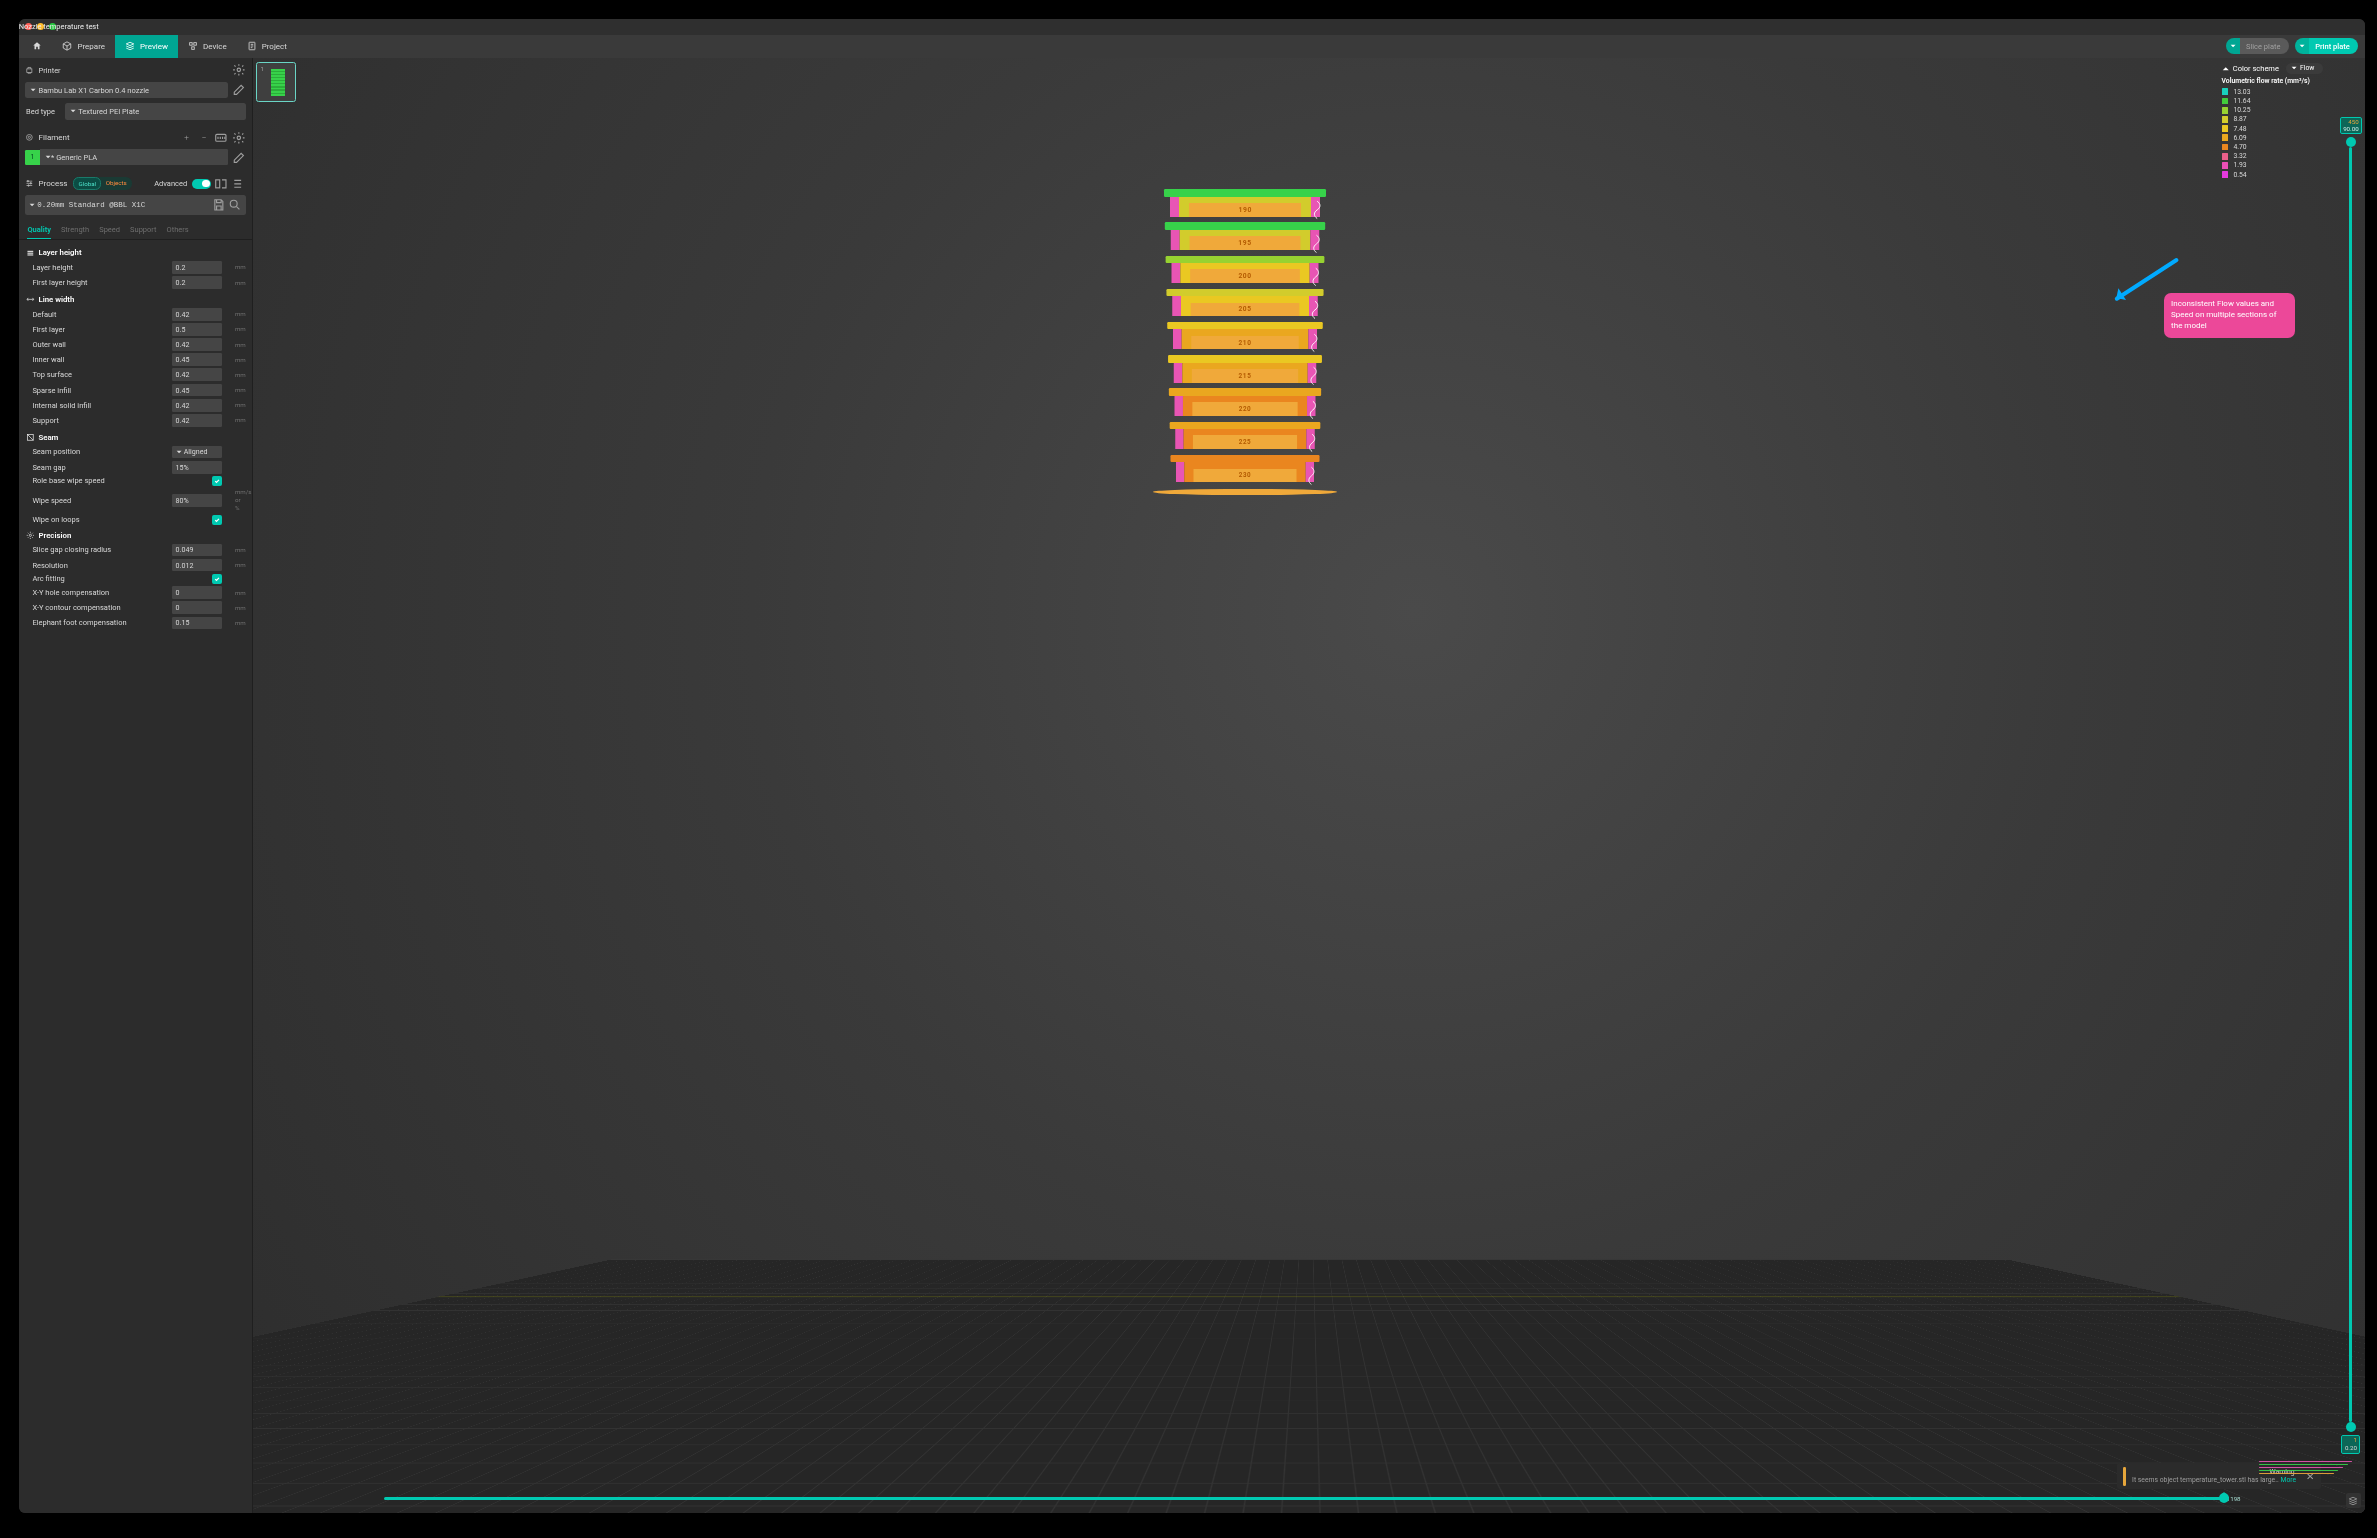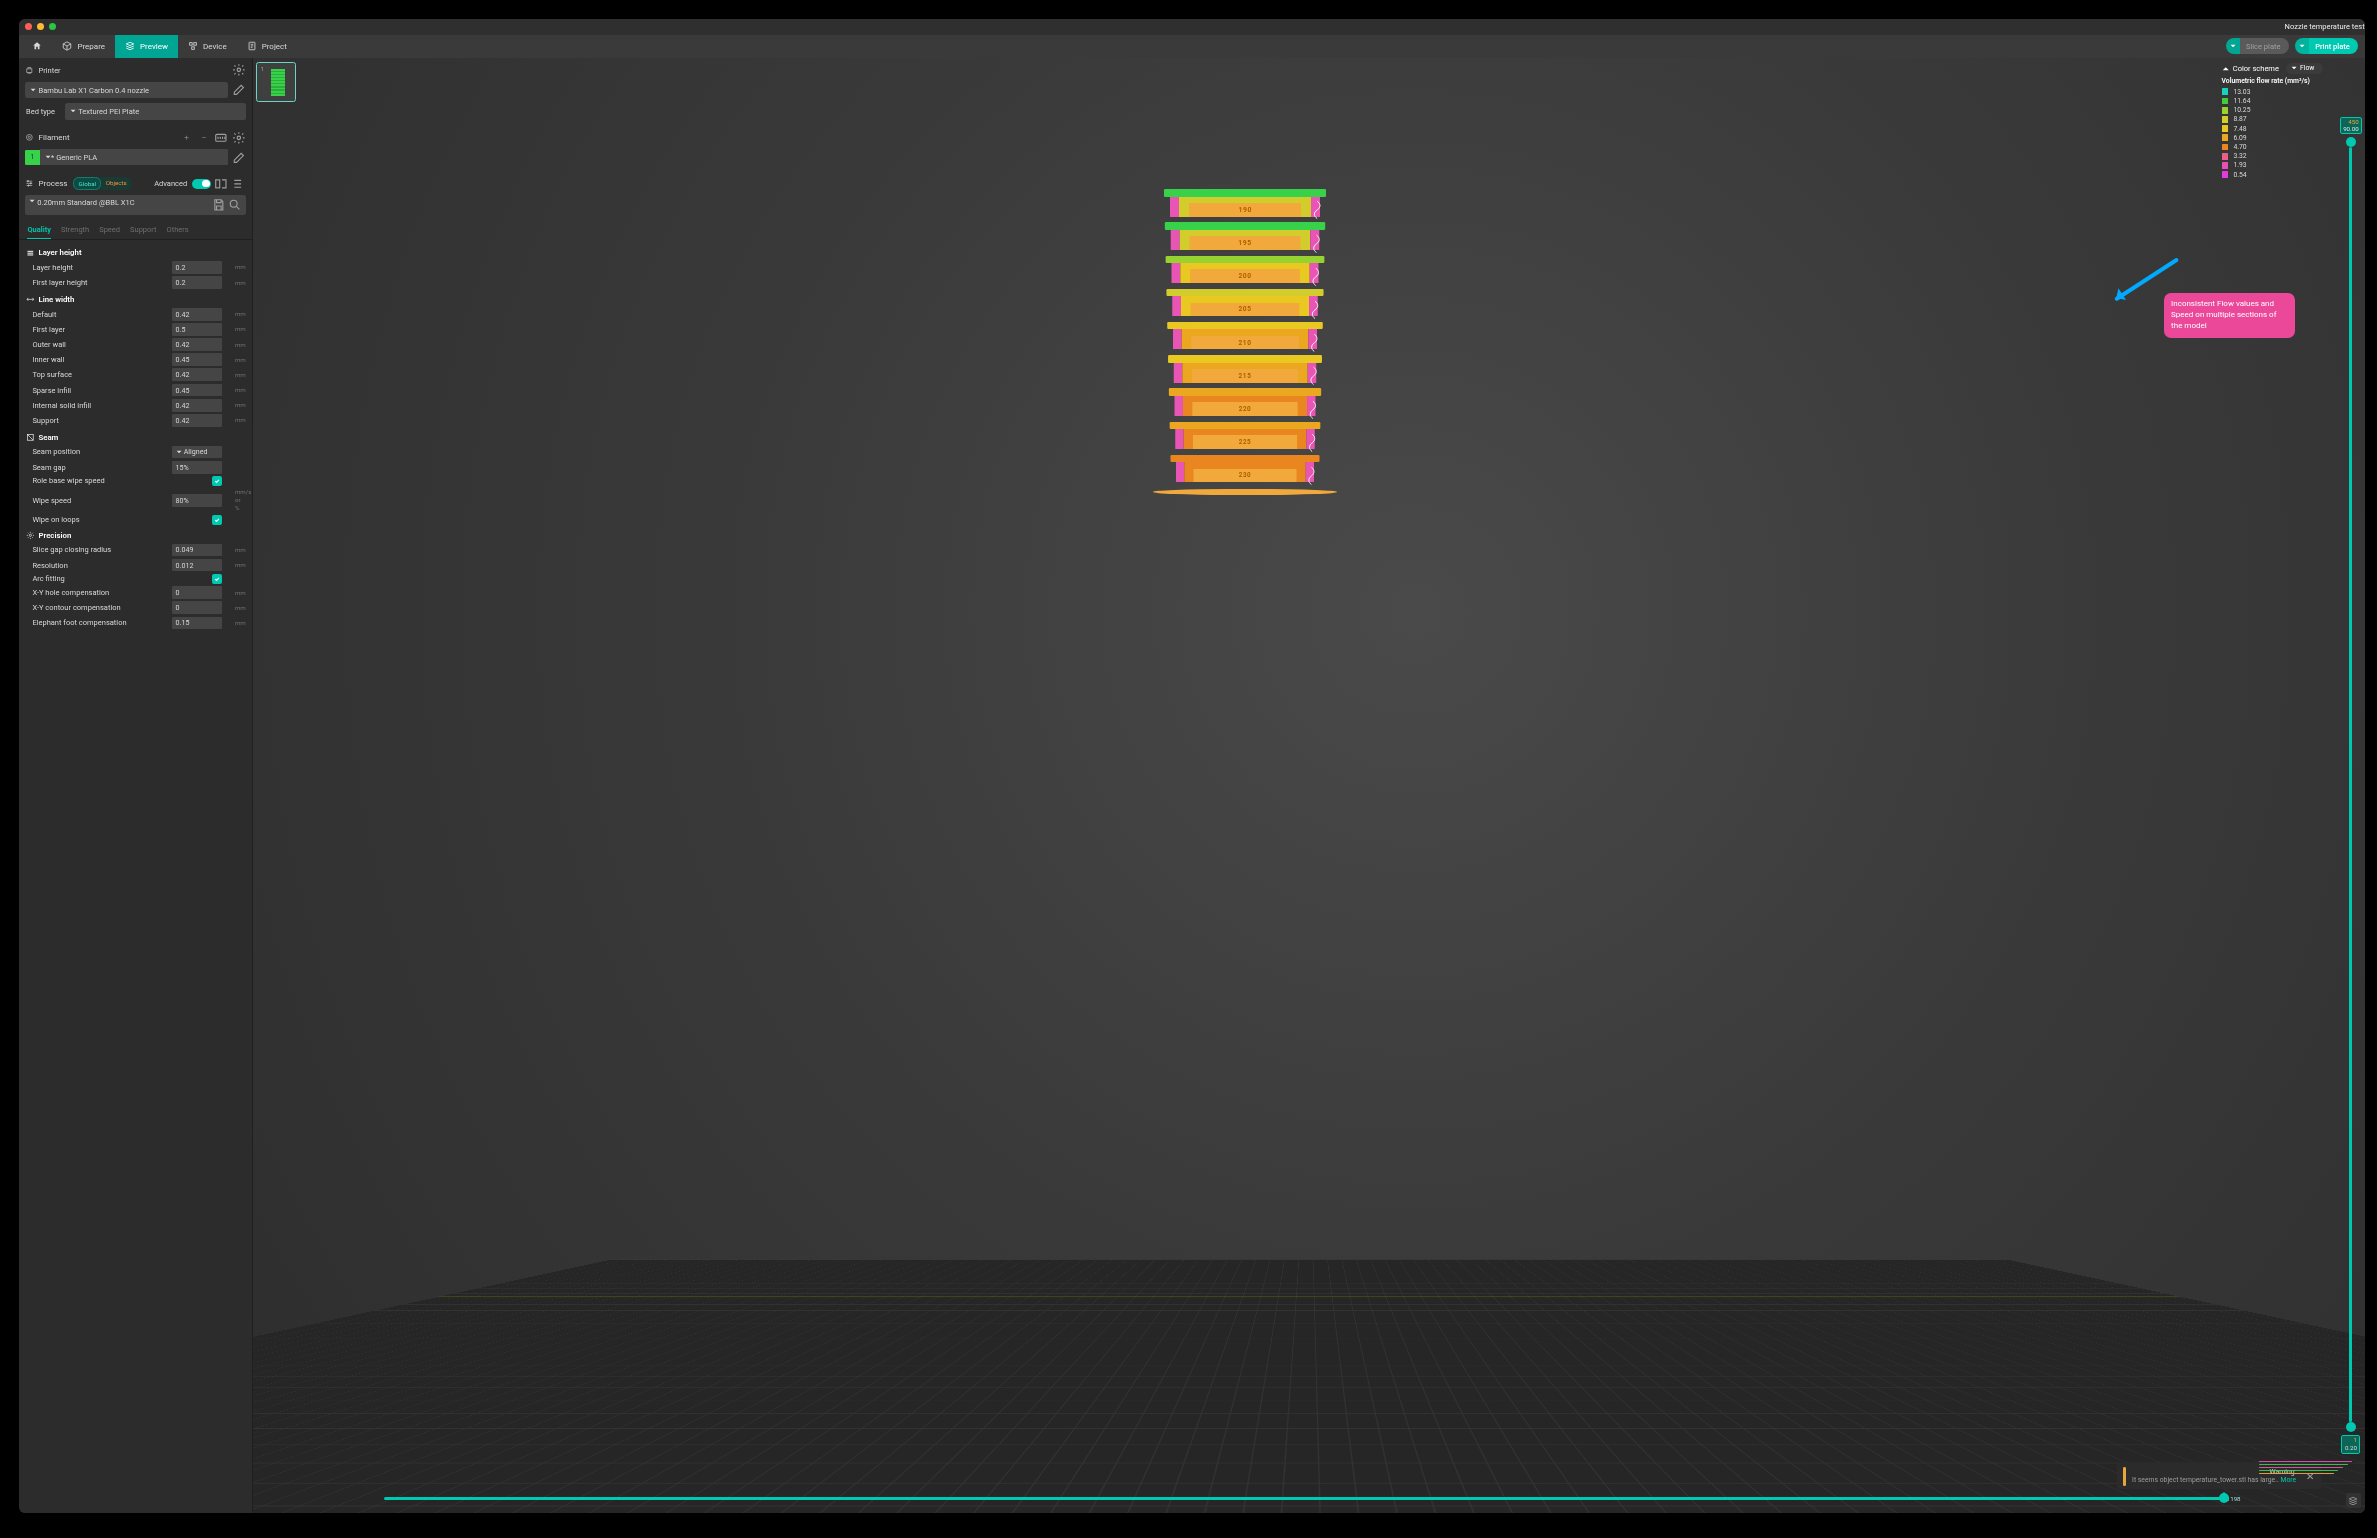--- a/index.html
+++ b/index.html
@@ -17,21 +17,21 @@
   }
   * { box-sizing: border-box; }
   html, body { margin:0; padding:0; width:100%; height:100%; background:#000; font-family: -apple-system, "Segoe UI", Roboto, Arial, sans-serif; font-size:8px; color:var(--text); -webkit-font-smoothing:antialiased; }
   .app { position:absolute; inset:18.7px 12.4px 25px 18.7px; background:var(--bg1); border-radius:6.2px; overflow:hidden; box-shadow:0 6.2px 25px rgba(0,0,0,0.6); display:flex; flex-direction:column; }
 
   
   .titlebar { height:16px; background:#2f2f2f; display:flex; align-items:center; padding:0 6.2px; position:relative; flex-shrink:0;}
   .traffic { display:flex; gap:4.4px; }
   .traffic span { width:7.5px; height:7.5px; border-radius:50%; display:block;}
   .tr-close{background:#ff5f57;} .tr-min{background:#febc2e;} .tr-max{background:#28c840;}
-  .titlebar .title { position:absolute; left:0; right:0; text-align:right; font-size:7.5px; color:#ececec; pointer-events:none;padding-left:39px;}
+  .titlebar .title { position:absolute; left:0; right:0; text-align:left; font-size:7.5px; color:#ececec; pointer-events:none;}
 
   
   .toolbar { height:23.6px; background:var(--bg2); display:flex; align-items:stretch; padding-left:3.7px; flex-shrink:0;}
   .tb-btn { display:flex; align-items:center; gap:5px; padding:0 10px; color:var(--text); cursor:pointer; font-size:8px;}
   .tb-btn.active { background:var(--accent-dk); color:#fff; }
   .tb-btn svg, .tb-btn .ic { width:10px; height:10px; flex-shrink:0;}
   .tb-spacer{flex:1;}
   .tb-right{display:flex; align-items:center; gap:6.2px; padding-right:6.2px;}
   .pill-btn{display:flex; align-items:center; border-radius:8.7px; overflow:hidden; height:16px;}
   .pill-btn .pill-side{ background:var(--accent-dk); width:13.7px; height:100%; display:flex; align-items:center; justify-content:center;}
@@ -55,21 +55,21 @@
   .sec-right{margin-left:auto; display:flex; align-items:center; gap:3.7px;}
   .pill-tag{ font-size:6.2px; padding:1.2px 4.4px; border-radius:5.6px; }
   .pill-tag.green{background:#0b4d44;color:#4de0c8;border:0.6px solid #1a7a6a;}
   .pill-tag.orange{color:#ff8a3d;}
   .pill-wrap{display:flex; background:#1a3a34; border-radius:6.2px; padding:0.6px;}
   .toggle{ width:18.7px; height:10px; background:var(--accent); border-radius:5px; position:relative; cursor:pointer;}
   .toggle::after{content:""; position:absolute; width:7.5px; height:7.5px; background:#fff; border-radius:50%; top:1.2px; right:1.2px;}
   .sb-filament{ display:flex; align-items:center; padding:3.7px 6.2px; gap:0;}
   .fil-sw{ width:15px; height:15px; background:#37d24a; display:flex; align-items:center; justify-content:center; font-size:6.8px; color:#042; border-radius:1.2px 0 0 1.2px;}
   .fil-name{ flex:1; background:var(--bg3); height:15px; display:flex; align-items:center; padding:8px 5px; font-size:7.5px; border-radius:0 1.2px 1.2px 0;}
-  .proc-select{ display:flex; margin:3.7px 6.2px; background:var(--bg3); border-radius:2.5px; padding:3.1px 3.7px; font-size:7.5px; gap:2.5px;}
+  .proc-select{ display:flex; align-items:center; margin:3.7px 6.2px; background:var(--bg3); border-radius:2.5px; padding:3.1px 3.7px; font-size:7.5px; gap:2.5px;font-family:Liberation Mono, monospace;}
   .proc-select .sp{flex:1;}
   .tabs{ display:flex; gap:10px; padding:2.5px 8.7px 0 8.7px; border-bottom:0.6px solid #1f1f1f;}
   .tab{ font-size:7.5px; color:var(--text-dim2); padding:3.7px 0; cursor:pointer; border-bottom:1.2px solid transparent;}
   .tab.active{ color:var(--accent); border-bottom-color:var(--accent); font-weight:600;}
   .params{ flex:1; overflow-y:auto; padding:3.7px 6.2px 12.4px 6.2px;}
   .params::-webkit-scrollbar{width:5px;} .params::-webkit-scrollbar-thumb{background:#555;border-radius:2.5px;}
   .grp-hdr{ display:flex; align-items:center; gap:3.7px; color:#fff; font-weight:600; font-size:7.8px; padding:5px 1.2px 2.5px 1.2px;}
   .grp-hdr svg{width:8.7px;height:8.7px;opacity:0.9;}
   .param{ display:flex; align-items:center; padding:1.2px 0 1.2px 7.5px;}
   .param .nm{ flex:1; font-size:7.5px; color:var(--text);}

